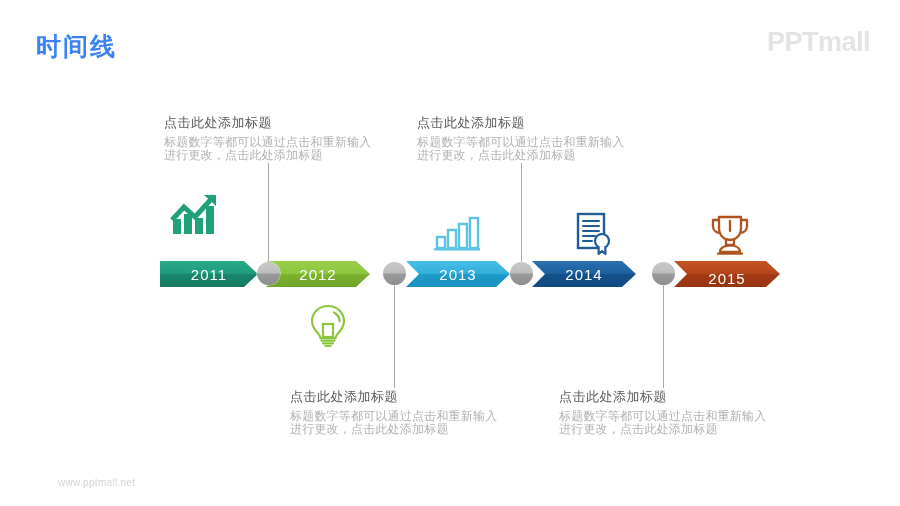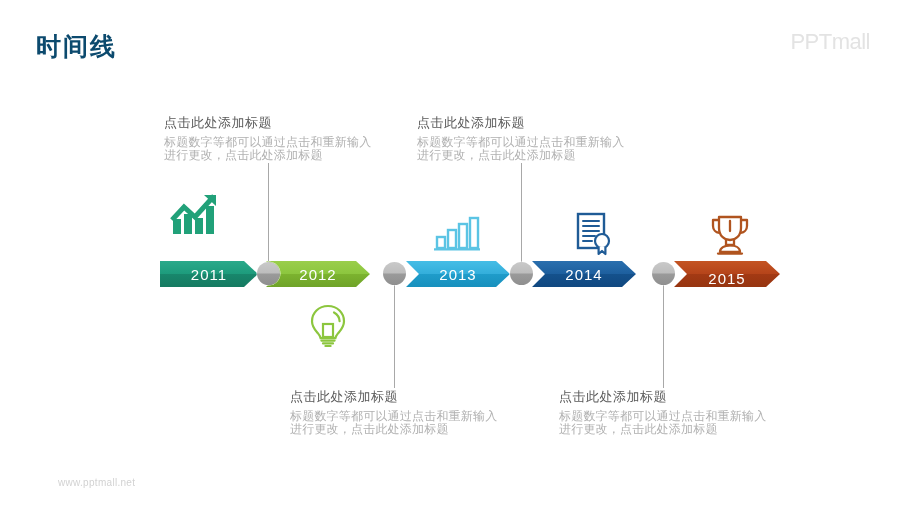--- a/index.html
+++ b/index.html
@@ -16,30 +16,30 @@
     -webkit-font-smoothing: antialiased;
   }
 
   
   .page-title {
     position: absolute;
     left: 36px;
     top: 28px;
     font-size: 25px;
     font-weight: bold;
-    color: #0c4a6e;
+    color: #3b82f6;
     letter-spacing: 2px;
     line-height: 36px;
   }
   .brand-logo {
     position: absolute;
     right: 30px;
     top: 26px;
-    font-size: 22px;
-    font-weight: normal;
+    font-size: 27px;
+    font-weight: bold;
     color: #e3e3e3;
     letter-spacing: -0.5px;
     line-height: 32px;
     user-select: none;
   }
 
   
   .footer-url {
     position: absolute;
     left: 58px;

